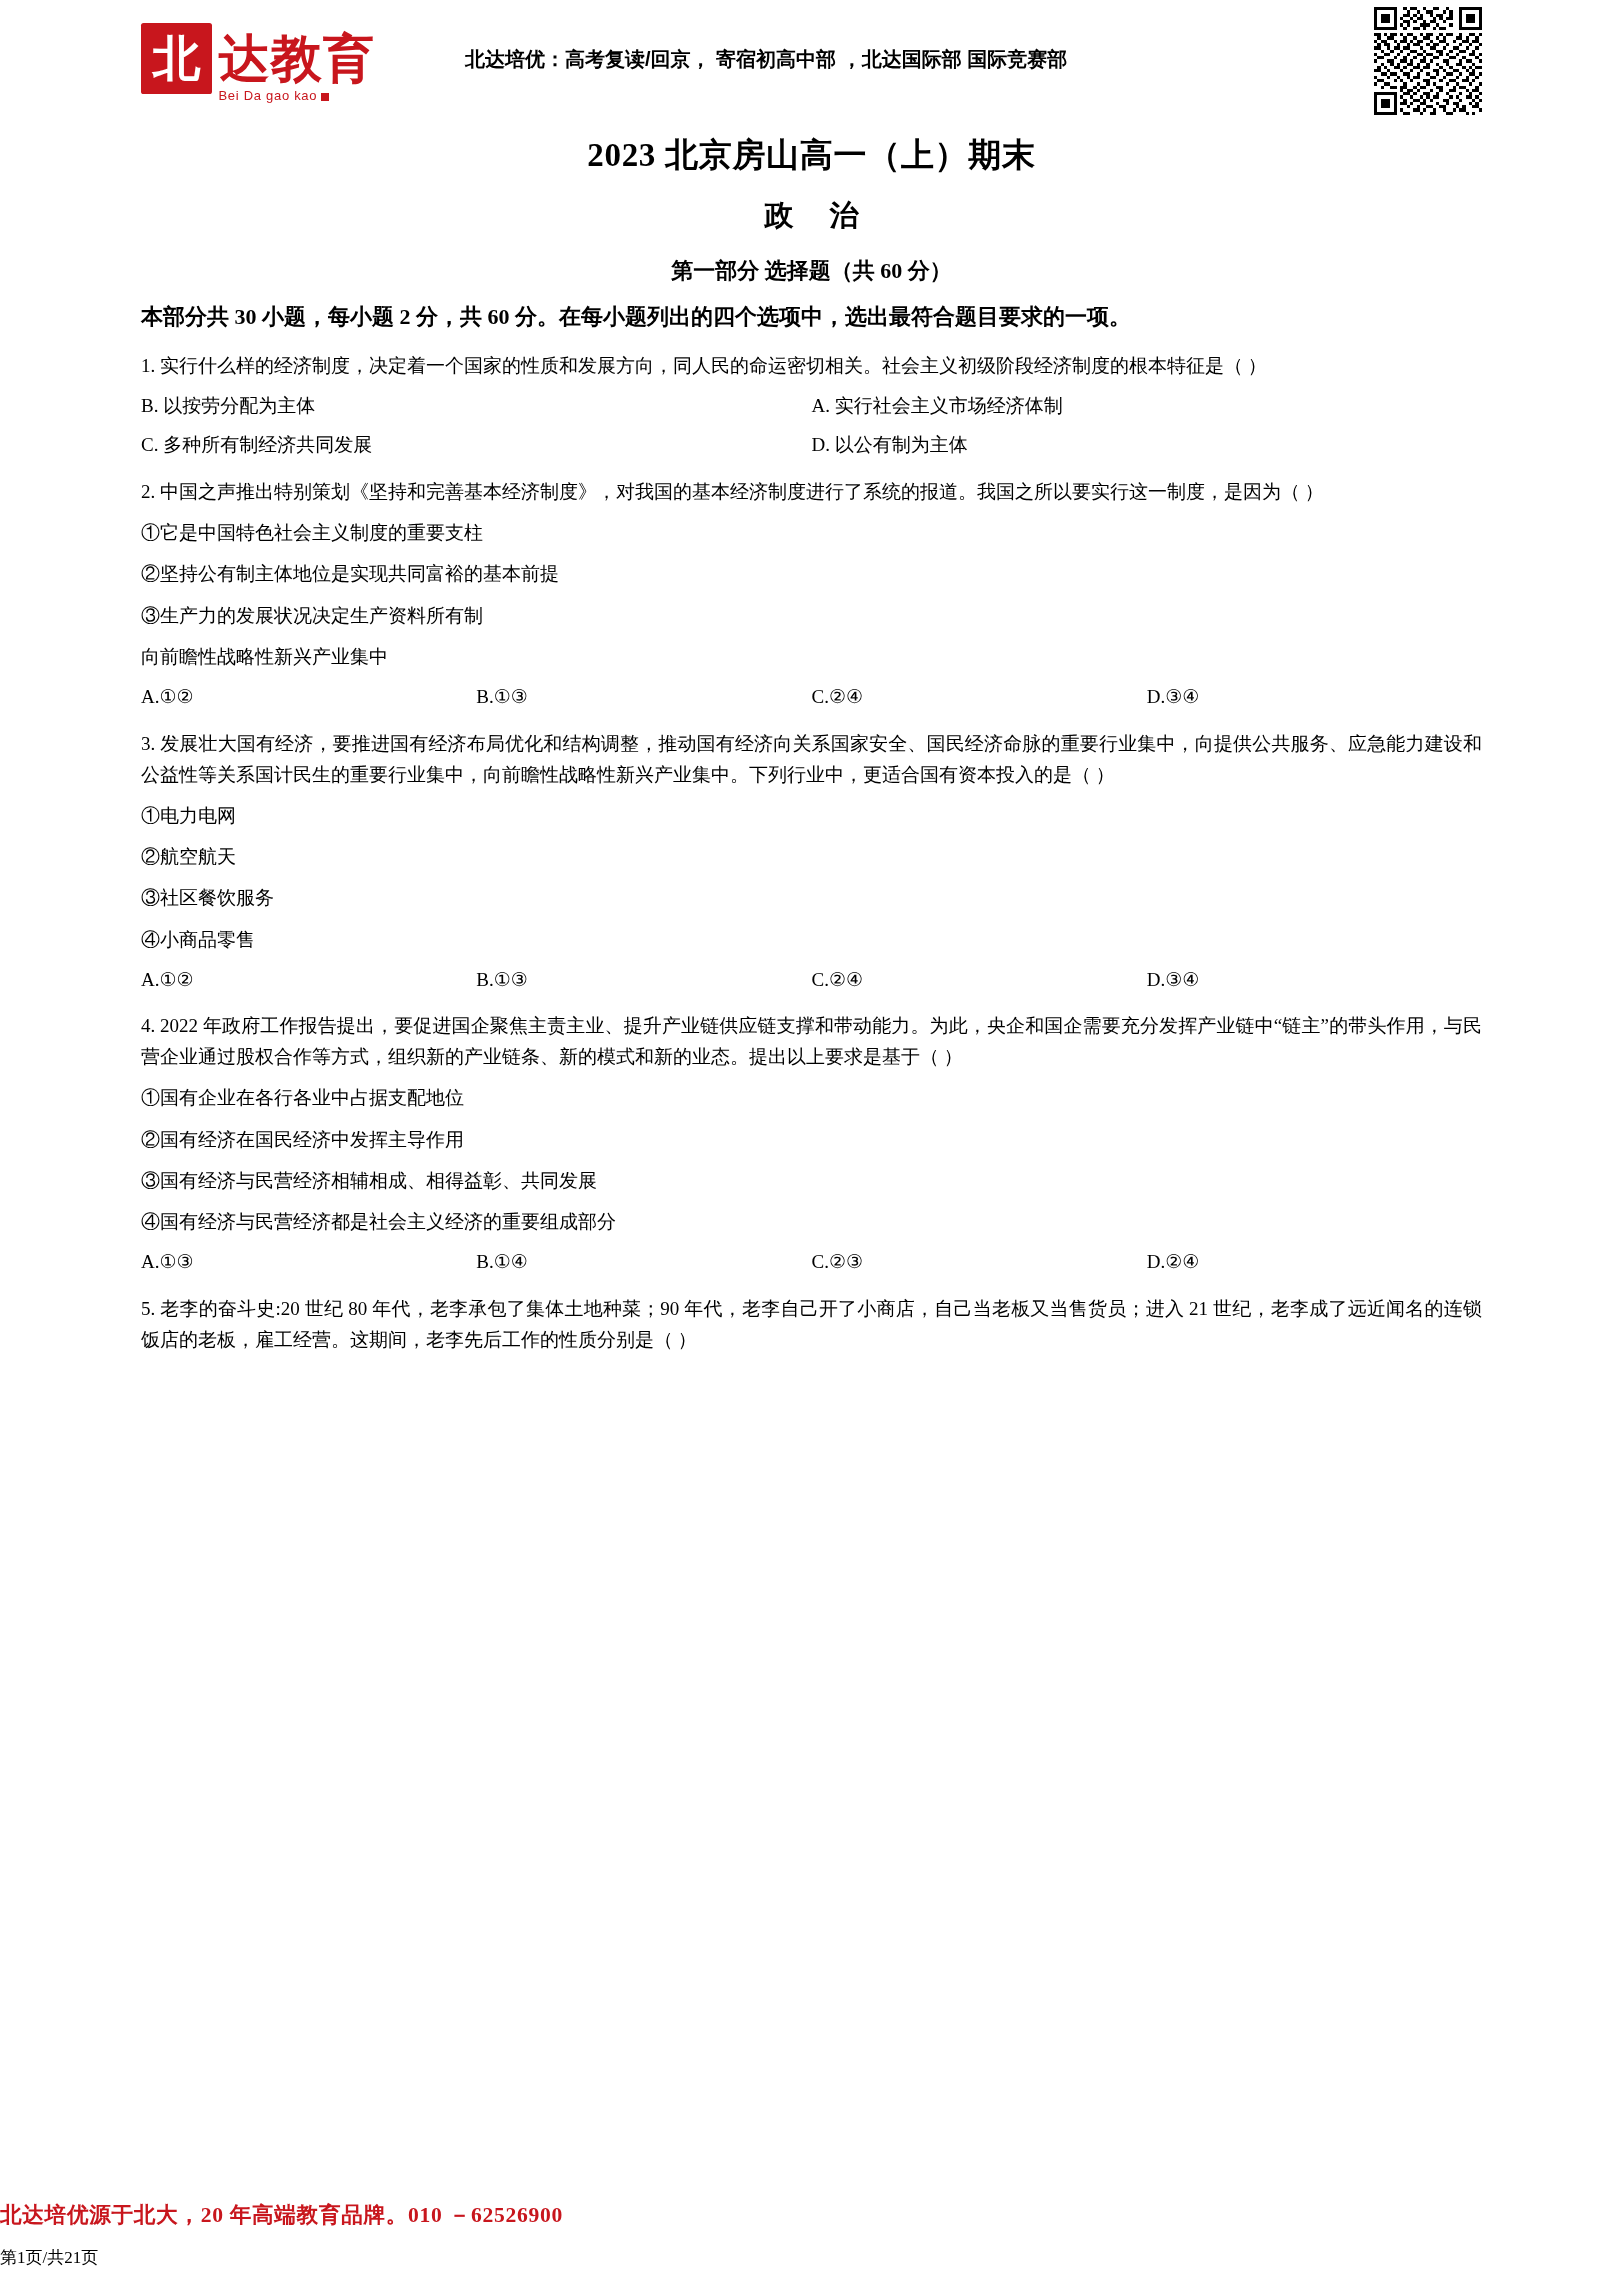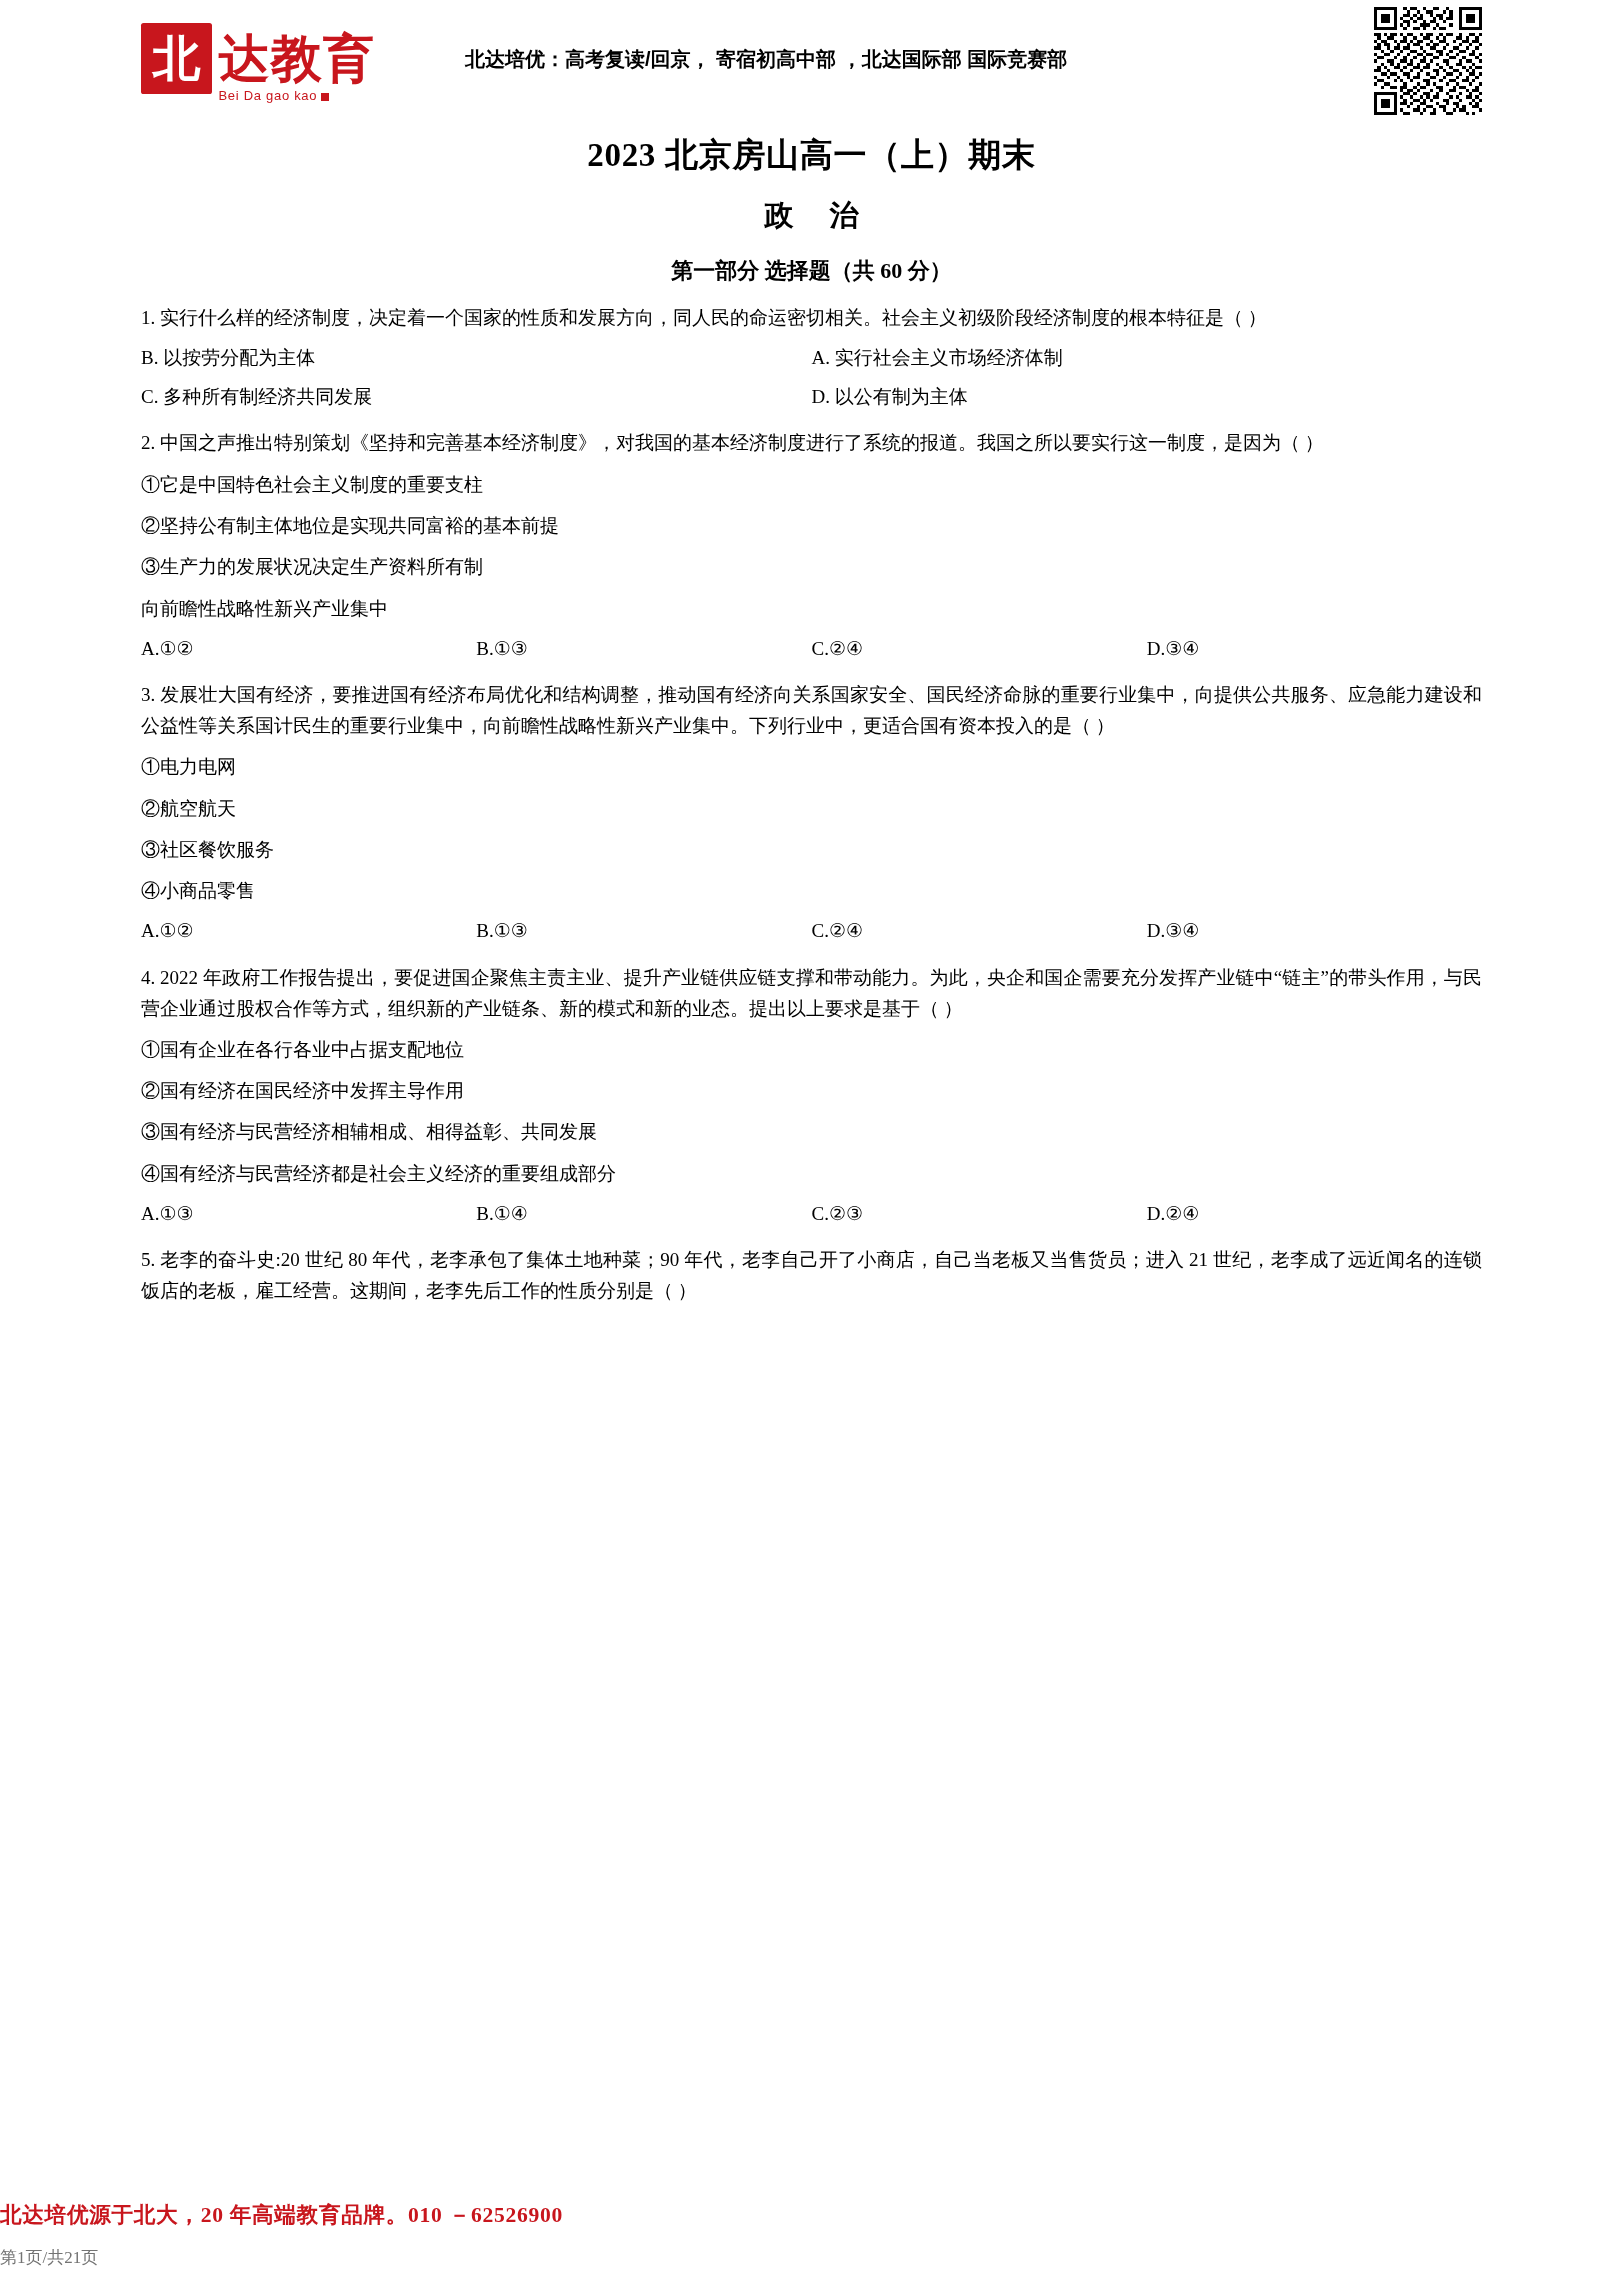--- a/index.html
+++ b/index.html
@@ -162,21 +162,21 @@
   }
   .footer-promo {
     color: #c8161d;
     font-weight: bold;
     font-size: 21.6px;
     letter-spacing: 0.7px;
   }
   .footer-page {
     margin-top: 17px;
     font-size: 17px;
-    color: #737373;
+    color: #000000;
   }
 </style>
 </head>
 <body>
 
 <div class="page">
 
   <div class="header">
     <div class="logo-block">
       <div class="logo-stamp">北</div>
@@ -474,20 +474,21 @@
             <rect x="28" y="32" width="1" height="1"></rect>
             <rect x="30" y="32" width="1" height="1"></rect>
         </g>
       </svg>
     </div>
   </div>
 
   <div class="doc-title">2023 北京房山高一（上）期末</div>
   <div class="doc-subject">政  治</div>
   <div class="section-title">第一部分  选择题（共 60 分）</div>
+  <div class="instruction">本部分共 30 小题，每小题 2 分，共 60 分。在每小题列出的四个选项中，选出最符合题目要求的一项。</div>
 
   <div class="q">
     <div class="q-stem">1. 实行什么样的经济制度，决定着一个国家的性质和发展方向，同人民的命运密切相关。社会主义初级阶段经济制度的根本特征是（    ）</div>
     <div class="opt-row two">
       <div>B. 以按劳分配为主体</div>
       <div>A. 实行社会主义市场经济体制</div>
     </div>
     <div class="opt-row two">
       <div>C. 多种所有制经济共同发展</div>
       <div>D. 以公有制为主体</div>

